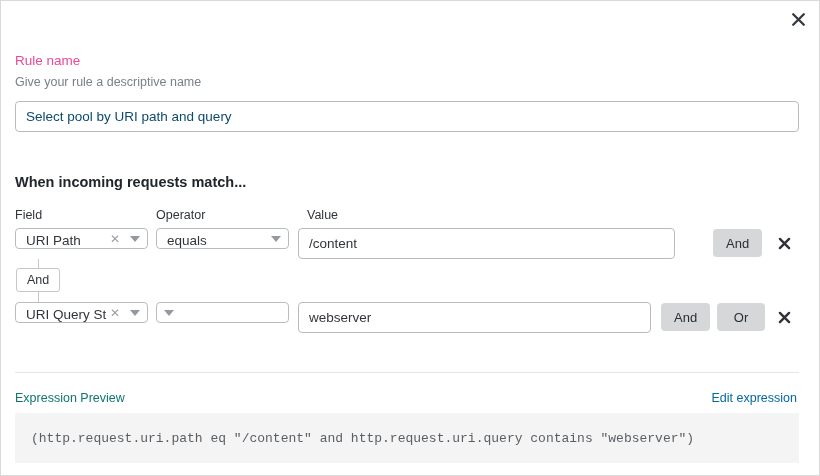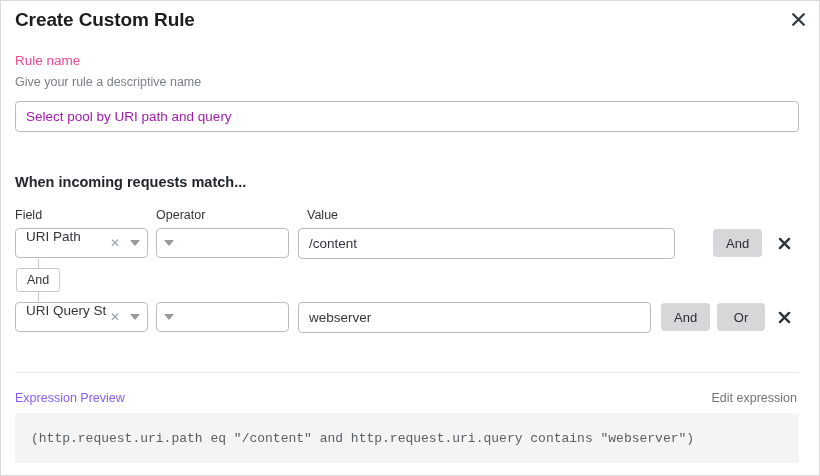--- a/index.html
+++ b/index.html
@@ -56,21 +56,21 @@
   }
   .rule-name-input {
     position: absolute;
     left: 14px; top: 100px;
     width: 784px; height: 31px;
     border: 1px solid #b8bcc0;
     border-radius: 4px;
     background: #fff;
     font-family: "Liberation Sans", sans-serif;
     font-size: 13.5px;
-    color: #a21caf;
+    color: #0c4a6e;
     padding: 0 10px;
     outline: none;
   }
 
   
   .section-heading {
     position: absolute;
     left: 14px; top: 173px;
     font-size: 14.5px;
     font-weight: bold;
@@ -88,26 +88,26 @@
   .col-head.operator { left: 155px; }
   .col-head.value { left: 306px; }
 
   
   .cond-row { position: absolute; left: 0; width: 820px; }
   .cond-row.r1 { top: 227px; }
   .cond-row.r2 { top: 301px; }
 
   .sel {
     position: absolute;
-    height: 30px;
+    height: 21px;
     border: 1px solid #b8bcc0;
     border-radius: 4px;
     background: #fff;
     display: flex;
-    align-items: flex-start;
+    align-items: flex-end;
     cursor: pointer;
   }
   .sel-text {
     flex: 1;
     font-size: 13.5px;
     color: #31353b;
     padding-left: 10px;
     white-space: nowrap;
     overflow: hidden;
   }
@@ -200,27 +200,27 @@
   .divider {
     position: absolute;
     left: 14px; top: 371px;
     width: 784px; height: 1px;
     background: #e3e5e7;
   }
   .expr-label {
     position: absolute;
     left: 14px; top: 390px;
     font-size: 12.5px;
-    color: #8b5cf6;
+    color: #0f766e;
   }
   .edit-expr-link {
     position: absolute;
     right: 22px; top: 390px;
     font-size: 12.5px;
-    color: #737373;
+    color: #0369a1;
     text-decoration: none;
     cursor: pointer;
   }
   .expr-box {
     position: absolute;
     left: 14px; top: 412px;
     width: 784px; height: 50px;
     background: #f4f4f4;
     display: flex;
     align-items: center;
@@ -231,21 +231,20 @@
     color: #5a5f65;
     padding-left: 16px;
     white-space: pre;
   }
 </style>
 </head>
 <body>
 
 <div class="panel">
 
-  <div class="dialog-title">Create Custom Rule</div>
   <button class="close-btn">
     <svg width="15" height="15" viewBox="0 0 15 15">
       <path d="M2.2 2.2 L12.8 12.8 M12.8 2.2 L2.2 12.8" stroke="#333a40" stroke-width="2.3" stroke-linecap="round"></path>
     </svg>
   </button>
 
   <div class="field-label rule-name-label">Rule name</div>
   <div class="rule-name-hint">Give your rule a descriptive name</div>
   <input class="rule-name-input" type="text" value="Select pool by URI path and query" style="">
 
@@ -257,20 +256,21 @@
 
   <div class="cond-row r1">
     <div class="sel field-sel">
       <span class="sel-text">URI Path</span>
       <span class="clear-x">✕</span>
       <span class="caret">
           <i></i>
         </span>
     </div>
     <div class="sel op-sel">
+      <span class="sel-text">equals</span>
       <span class="caret">
           <i></i>
         </span>
     </div>
     <input class="val-input w1" type="text" value="/content" style="">
     <button class="logic-btn" style="left:712px;">And</button>
     <button class="del-x" style="left:770px;">
       <svg width="13" height="13" viewBox="0 0 13 13">
         <path d="M1.9 1.9 L11.1 11.1 M11.1 1.9 L1.9 11.1" stroke="#2d3338" stroke-width="2.4" stroke-linecap="round"></path>
       </svg>

